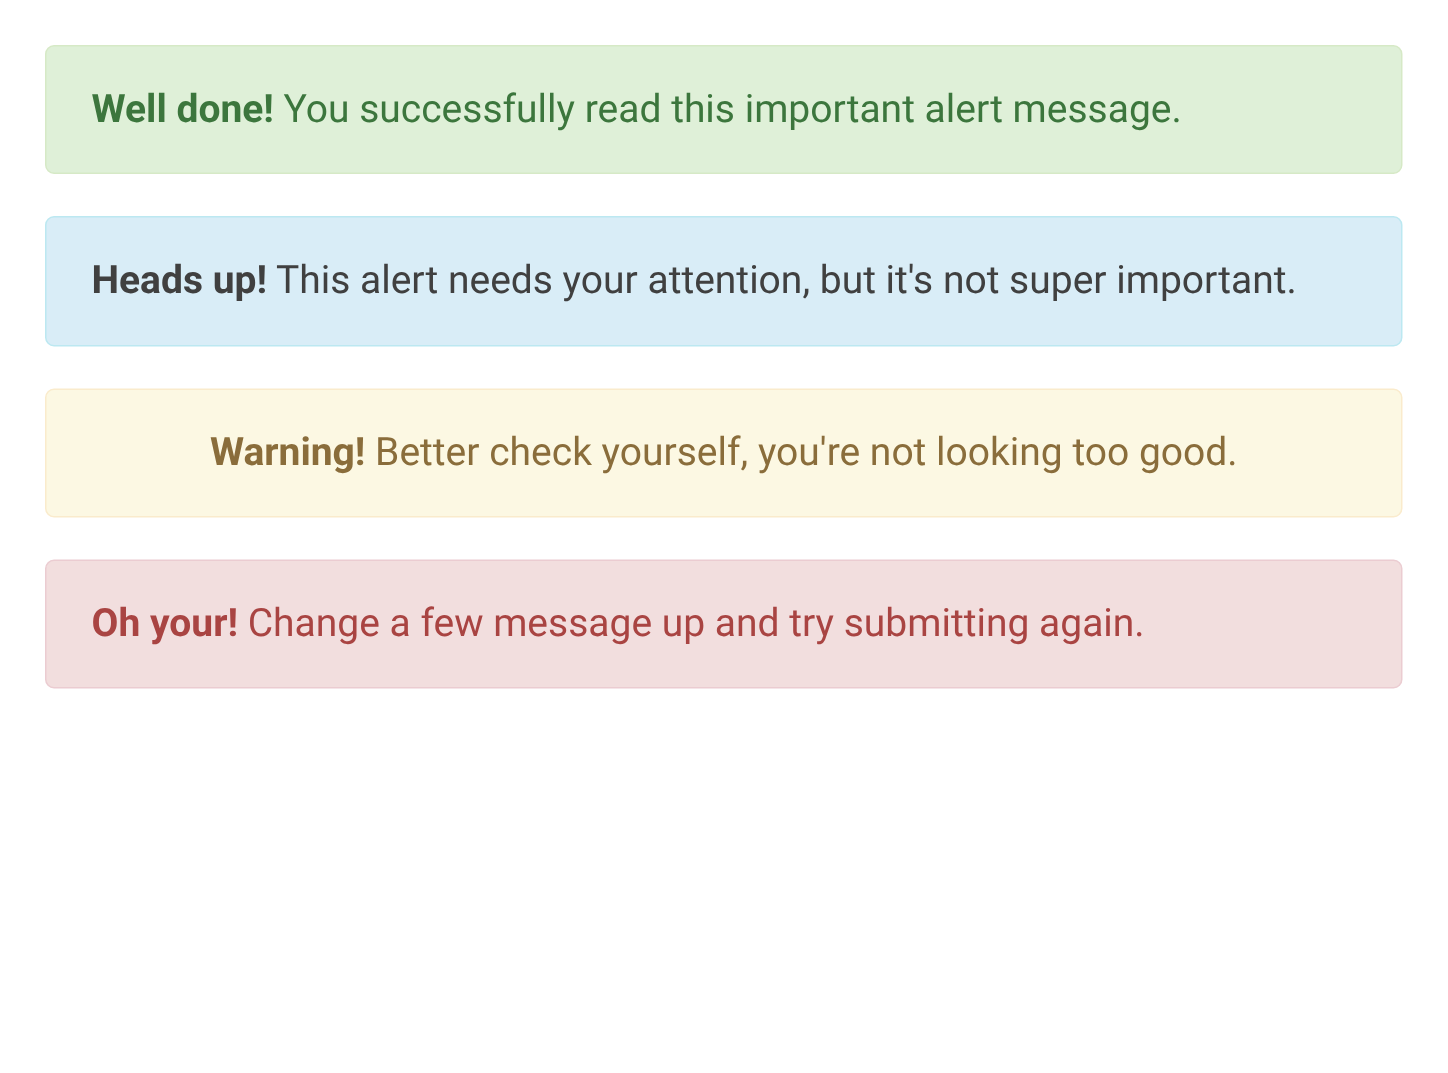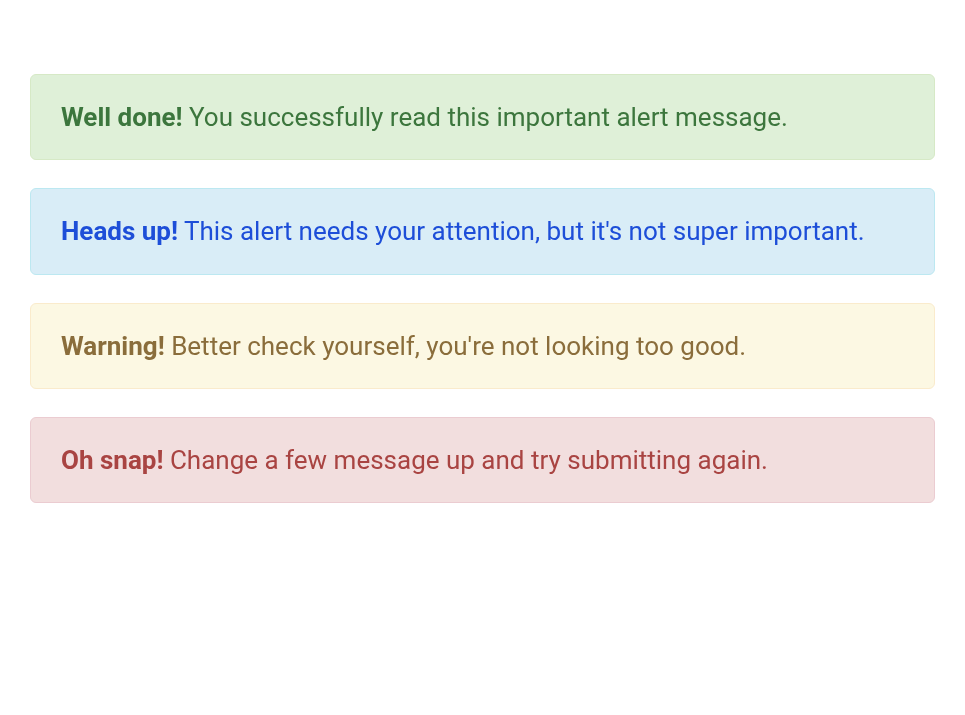--- a/index.html
+++ b/index.html
@@ -21,31 +21,31 @@
       font-size: 26px;
       line-height: 1.55;
     }
     .alert strong {
       font-weight: 700;
     }
     .alert-success {
       color: #3c763d;
       background-color: #dff0d8;
       border-color: #d6e9c6;
-      margin-top: 44px;
     }
     .alert-info {
-      color: #1d4ed8;
+      color: #404040;
       background-color: #d9edf7;
       border-color: #bce8f1;
     }
     .alert-warning {
       color: #8a6d3b;
       background-color: #fcf8e3;
       border-color: #faebcc;
+      text-align: center;
     }
     .alert-danger {
       color: #a94442;
       background-color: #f2dede;
       border-color: #ebccd1;
     }
   </style>
 </head>
 <body>
 
@@ -55,14 +55,14 @@
 
 <div class="alert alert-info">
   <strong>Heads up!</strong><span> This alert needs your attention, but it's not super important.</span>
 </div>
 
 <div class="alert alert-warning">
   <strong>Warning!</strong><span> Better check yourself, you're not looking too good.</span>
 </div>
 
 <div class="alert alert-danger">
-  <strong>Oh snap!</strong><span> Change a few message up and try submitting again.</span>
+  <strong>Oh your!</strong><span> Change a few message up and try submitting again.</span>
 </div>
 
 </body></html>

